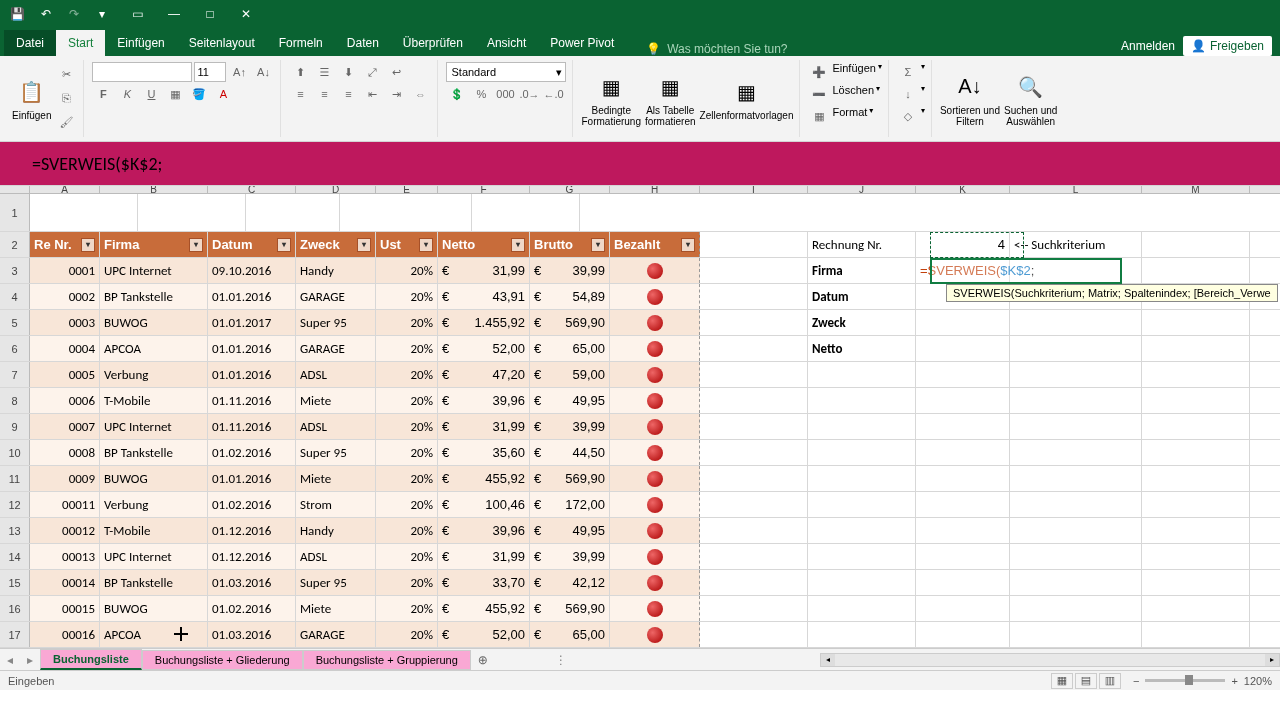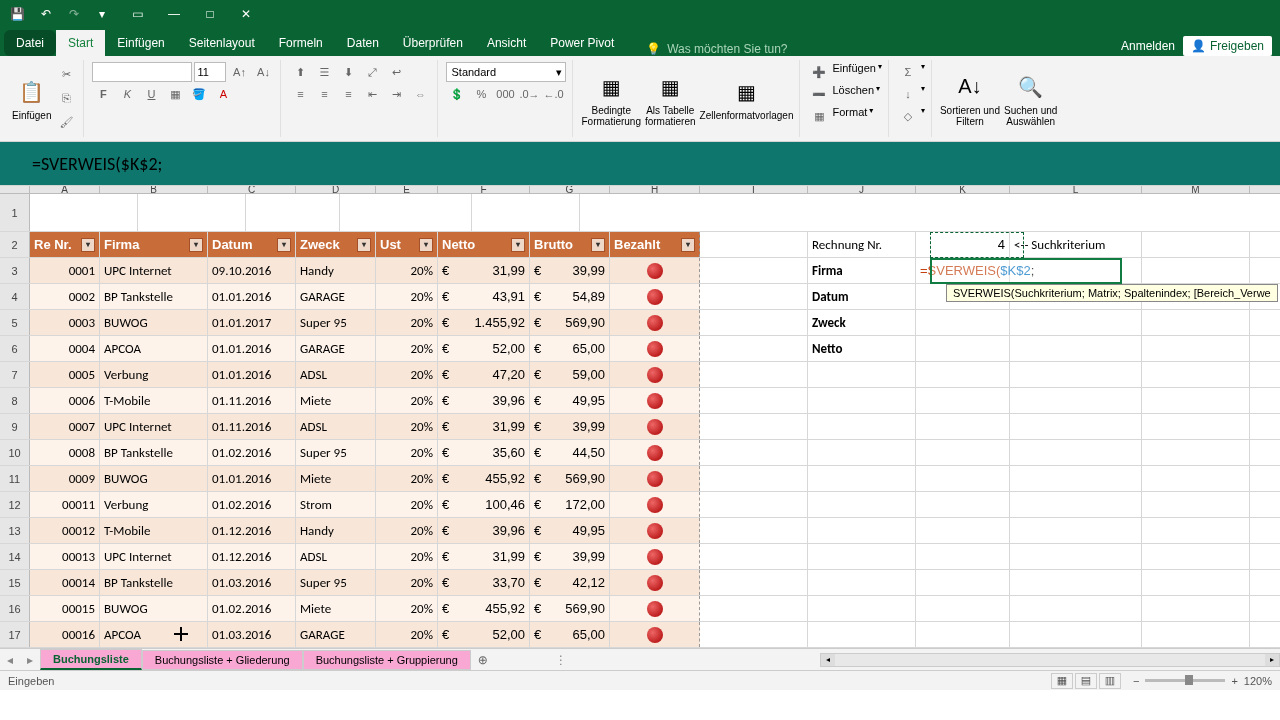--- a/index.html
+++ b/index.html
@@ -9,42 +9,42 @@
 .titlebar { height: 28px; background: #0a6332; color: #fff; display: flex; align-items: center; }
 .titlebar .qat { display: flex; align-items: center; gap: 4px; padding: 0 6px; }
 .titlebar .qat .qbtn { width: 24px; height: 22px; display: flex; align-items: center; justify-content: center; color: #fff; cursor: pointer; }
 .titlebar .title { flex: 1; text-align: center; font-size: 12px; }
 .titlebar .wincontrols { display: flex; }
 .titlebar .wincontrols div { width: 36px; height: 28px; display: flex; align-items: center; justify-content: center; cursor: pointer; }
 
 
 .ribbon-tabs { height: 28px; background: #0a6332; display: flex; align-items: flex-end; color: #fff; padding-left: 4px; }
 .ribbon-tabs .tab { padding: 6px 12px; font-size: 12px; cursor: pointer; }
-.ribbon-tabs .tab.file { background: #064d27; border-radius: 6px; }
+.ribbon-tabs .tab.file { background: #064d27; }
 .ribbon-tabs .tab.active { background: #f3f3f3; color: #15803d; }
 .ribbon-tabs .tellme { flex: 1; display: flex; align-items: center; color: #a8d5b9; padding-left: 20px; gap: 6px; }
 .ribbon-tabs .right { display: flex; align-items: center; gap: 8px; padding-right: 8px; }
 .ribbon-tabs .right .share { background: #fff; color: #0a6332; padding: 3px 8px; border-radius: 2px; display: flex; align-items: center; gap: 4px; }
 
 
 .ribbon { height: 86px; background: #f3f3f3; border-bottom: 1px solid #d4d4d4; display: flex; padding: 4px 6px; gap: 2px; }
 .group { border-right: 1px solid #e0e0e0; padding: 2px 6px; display: flex; flex-direction: column; align-items: center; justify-content: space-between; }
 .group .content { display: flex; gap: 4px; align-items: center; flex: 1; }
 .bigbtn { display: flex; flex-direction: column; align-items: center; gap: 2px; cursor: pointer; }
 .bigbtn .icn { width: 32px; height: 32px; display: flex; align-items: center; justify-content: center; font-size: 20px; }
 .bigbtn .lbl { font-size: 10px; text-align: center; line-height: 11px; }
 .smallbtn { width: 22px; height: 20px; display: flex; align-items: center; justify-content: center; cursor: pointer; color: #666; font-size: 11px; }
 .fontbox { display: flex; flex-direction: column; gap: 2px; }
 .fontrow { display: flex; gap: 2px; }
 .fontname { width: 100px; height: 20px; border: 1px solid #bbb; background: #fff; font-size: 11px; padding: 0 4px; }
 .fontsize { width: 32px; height: 20px; border: 1px solid #bbb; background: #fff; font-size: 11px; padding: 0 2px; }
 .numfmt { width: 120px; height: 20px; border: 1px solid #bbb; background: #fff; font-size: 11px; padding: 0 4px; display: flex; align-items: center; }
 
 
-.formulabar { height: 44px; border-bottom: 1px solid #d4d4d4; display: flex; align-items: center; padding: 0 8px; background: #0f766e; }
+.formulabar { height: 44px; border-bottom: 1px solid #d4d4d4; display: flex; align-items: center; padding: 0 8px; background: #be185d; }
 .formulabar .namebox { width: 16px; }
 .formulabar .formula { flex: 1; font-size: 18px; font-family: Calibri, sans-serif; padding-left: 8px; }
 
 
 .grid { position: relative; }
 .colheaders { display: flex; height: 8px; background: #e6e6e6; border-bottom: 1px solid #bbb; overflow: hidden; }
 .colheaders div { border-right: 1px solid #bbb; text-align: center; font-size: 10px; color: #444; line-height: 8px; }
 .rows { height: 454px; overflow: hidden; position: relative; }
 .row { display: flex; height: 26px; border-bottom: 1px solid #d7d7d7; }
 .row .rh { width: 30px; background: #e6e6e6; border-right: 1px solid #bbb; text-align: center; font-size: 11px; color: #444; display: flex; align-items: center; justify-content: center; }

